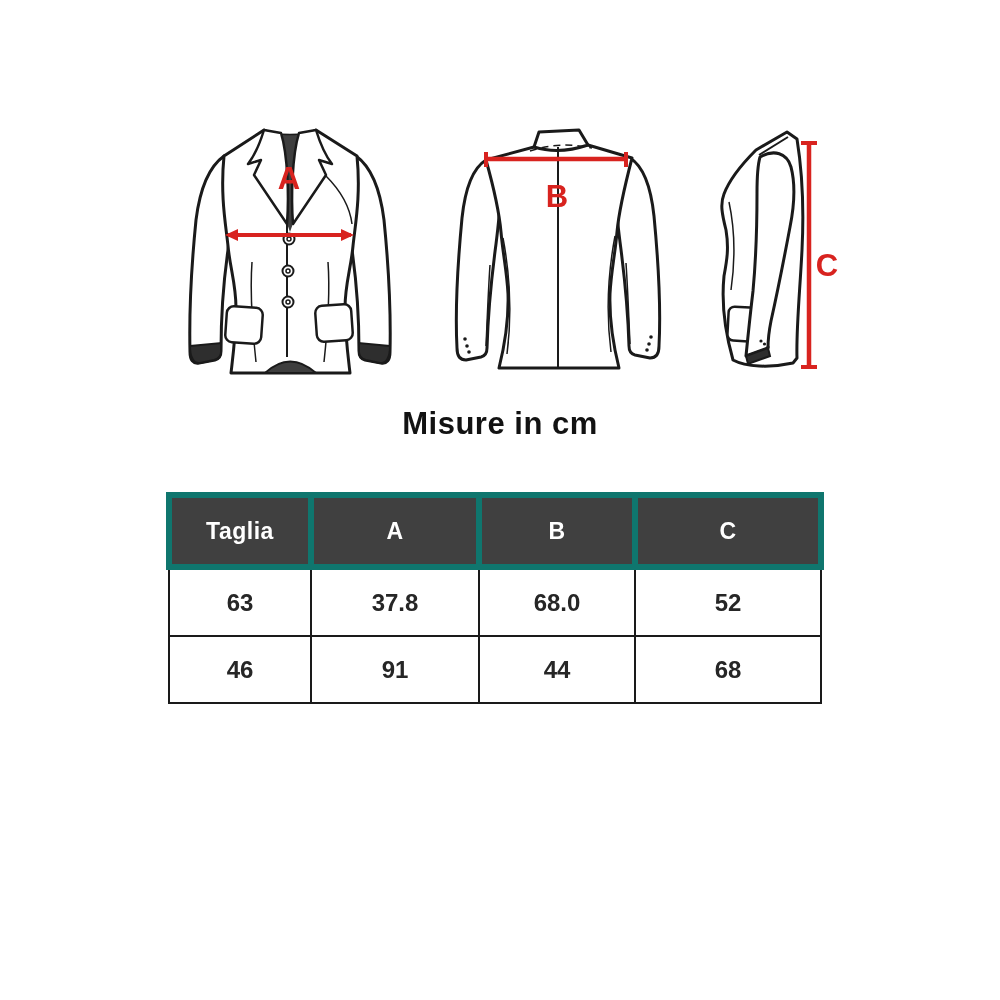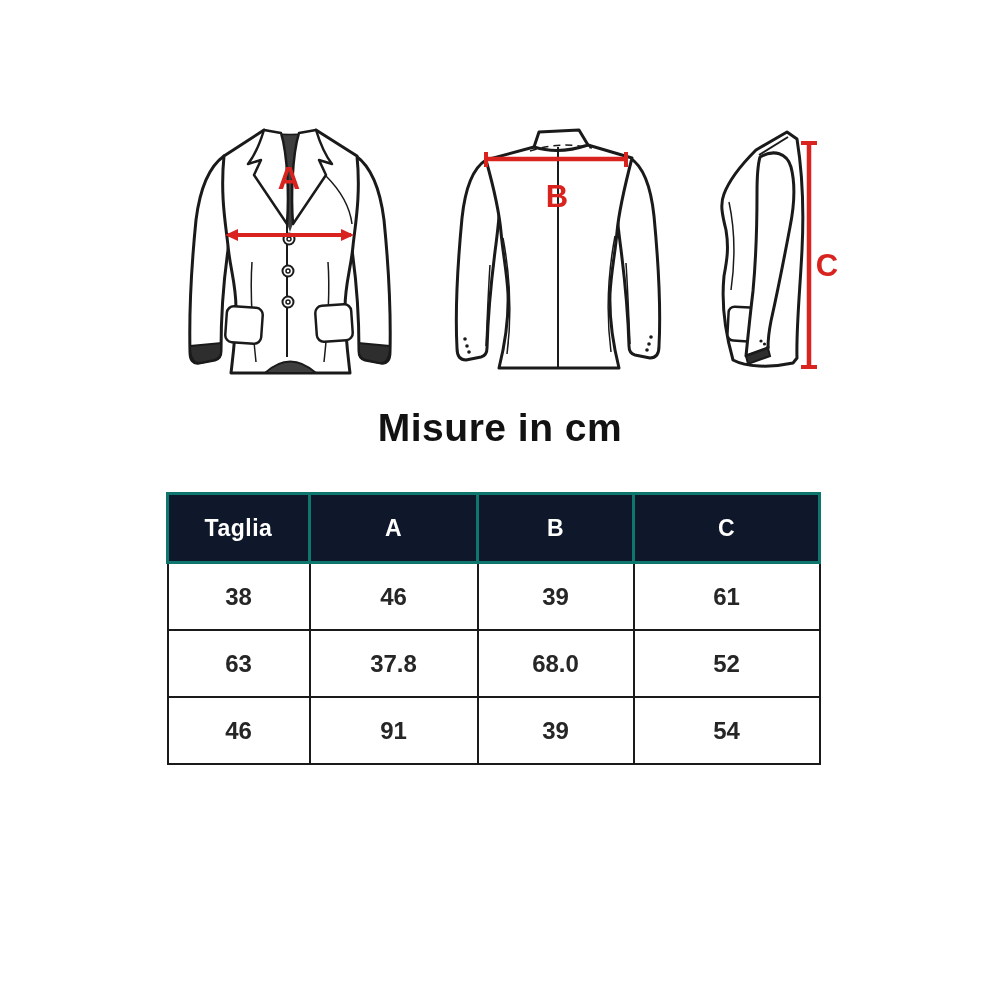--- a/index.html
+++ b/index.html
@@ -7,31 +7,31 @@
     position:relative;width:1000px;height:1000px;background:#ffffff;
     font-family:"Liberation Sans",sans-serif;overflow:hidden;
   }
   .jacket-svg{position:absolute;}
   .measure-letter{
     font-family:"Liberation Sans",sans-serif;
     font-weight:bold;font-size:31px;fill:#d8231f;
   }
   .title{
     position:absolute;left:10px;top:406px;width:980px;
-    text-align:center;font-size:39px;font-weight:bold;color:#121212;
+    text-align:center;font-size:31px;font-weight:bold;color:#121212;
     letter-spacing:.5px;
   }
   table.size-table{
     position:absolute;left:166px;top:492px;width:652px;
     border-collapse:collapse;table-layout:fixed;
   }
   table.size-table th{
-    background:#0f172a;color:#ffffff;height:64px;
+    background:#404040;color:#ffffff;height:64px;
     font-size:23px;font-weight:bold;text-align:center;vertical-align:middle;
-    border:3px solid #0f766e;letter-spacing:.5px;
+    border:6px solid #0f766e;letter-spacing:.5px;
   }
   table.size-table td{
     background:#ffffff;color:#262626;height:63px;
     font-size:24px;font-weight:bold;text-align:center;vertical-align:middle;
     border:2px solid #1a1a1a;
   }
   .col-taglia{width:142px}.col-a{width:168px}.col-b{width:156px}.col-c{width:186px}
 </style>
 </head>
 <body>
@@ -148,33 +148,27 @@
     <thead>
       <tr>
         <th>Taglia</th>
         <th>A</th>
         <th>B</th>
         <th>C</th>
       </tr>
     </thead>
     <tbody>
       <tr>
-        <td>38</td>
-        <td>46</td>
-        <td>39</td>
-        <td>61</td>
-      </tr>
-      <tr>
         <td>63</td>
         <td>37.8</td>
         <td>68.0</td>
         <td>52</td>
       </tr>
       <tr>
         <td>46</td>
         <td>91</td>
-        <td>39</td>
-        <td>54</td>
+        <td>44</td>
+        <td>68</td>
       </tr>
     </tbody>
   </table>
 
 </div>
 
 </body></html>

